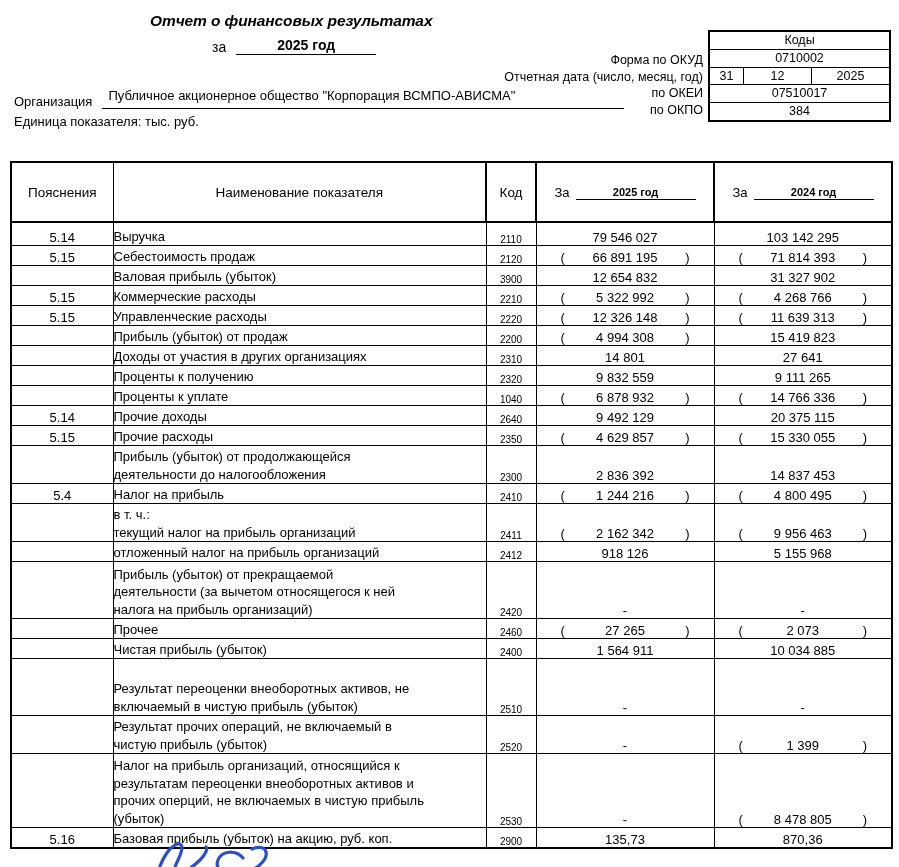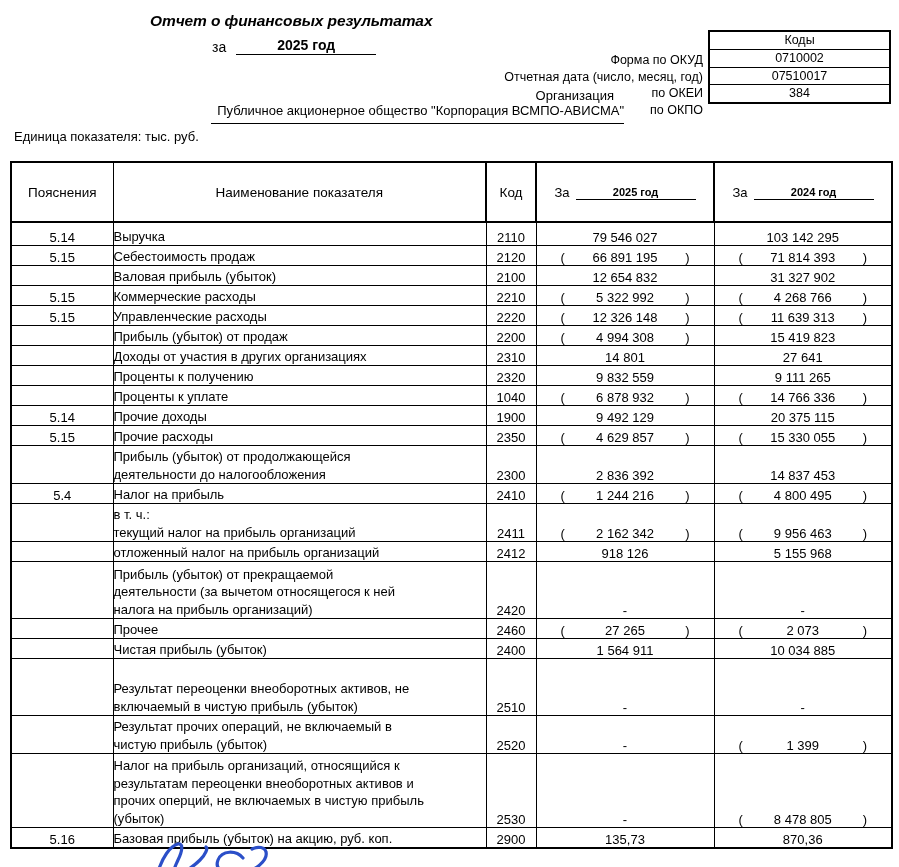--- a/index.html
+++ b/index.html
@@ -58,21 +58,20 @@
   #org-block {
     position: absolute;
     left: 14px;
     top: 88px;
     width: 610px;
   }
   .org-row {
     display: flex;
     align-items: flex-end;
     font-size: 13px;
-    flex-direction: column;
   }
   #org-label { margin-right: 10px; white-space: nowrap; }
   #org-value {
     flex: 1;
     border-bottom: 1.3px solid #000;
     padding-bottom: 5px;
     padding-left: 6px;
     white-space: nowrap;
   }
   #unit-row {
@@ -166,21 +165,21 @@
   }
   td.name {
     padding-left: 5px;
     padding-bottom: 1px;
     font-size: 13px;
     line-height: 17.5px;
     border-right: 2.2px solid #000;
   }
   td.code {
     text-align: center;
-    font-size: 13px;
+    font-size: 10px;
     padding-bottom: 1px;
     border-right: 2.4px solid #000;
   }
   td.val {
     font-size: 13px;
     padding-bottom: 1px;
   }
   td.val.sep { border-right: 2.2px solid #000; }
   .vwrap {
     display: flex;
@@ -240,20 +239,25 @@
     <div>по ОКПО</div>
   </div>
 
   <table id="codes-table">
     <tbody>
       <tr>
         <td colspan="3">Коды</td>
       </tr>
       <tr>
         <td colspan="3">0710002</td>
+      </tr>
+      <tr>
+        <td style="width:33px">31</td>
+        <td style="width:67px">12</td>
+        <td>2025</td>
       </tr>
       <tr>
         <td colspan="3">07510017</td>
       </tr>
       <tr>
         <td colspan="3">384</td>
       </tr>
     </tbody>
   </table>
 </div>
@@ -326,21 +330,21 @@
             <span class="num">71 814 393</span>
             <span class="paren r">)</span>
           </div>
         </td>
       </tr>
       <tr>
         <td class="note" style="height: 19px;"></td>
         <td class="name indent1">
           <div>Валовая прибыль (убыток)</div>
         </td>
-        <td class="code">2100</td>
+        <td class="code">3900</td>
         <td class="val sep">
           <div class="vwrap">
             <span class="paren"></span>
             <span class="num">12 654 832</span>
             <span class="paren r"></span>
           </div>
         </td>
         <td class="val">
           <div class="vwrap">
             <span class="paren"></span>
@@ -473,21 +477,21 @@
             <span class="num">14 766 336</span>
             <span class="paren r">)</span>
           </div>
         </td>
       </tr>
       <tr>
         <td class="note" style="height: 19px;">5.14</td>
         <td class="name">
           <div>Прочие доходы</div>
         </td>
-        <td class="code">1900</td>
+        <td class="code">2640</td>
         <td class="val sep">
           <div class="vwrap">
             <span class="paren"></span>
             <span class="num">9 492 129</span>
             <span class="paren r"></span>
           </div>
         </td>
         <td class="val">
           <div class="vwrap">
             <span class="paren"></span>

